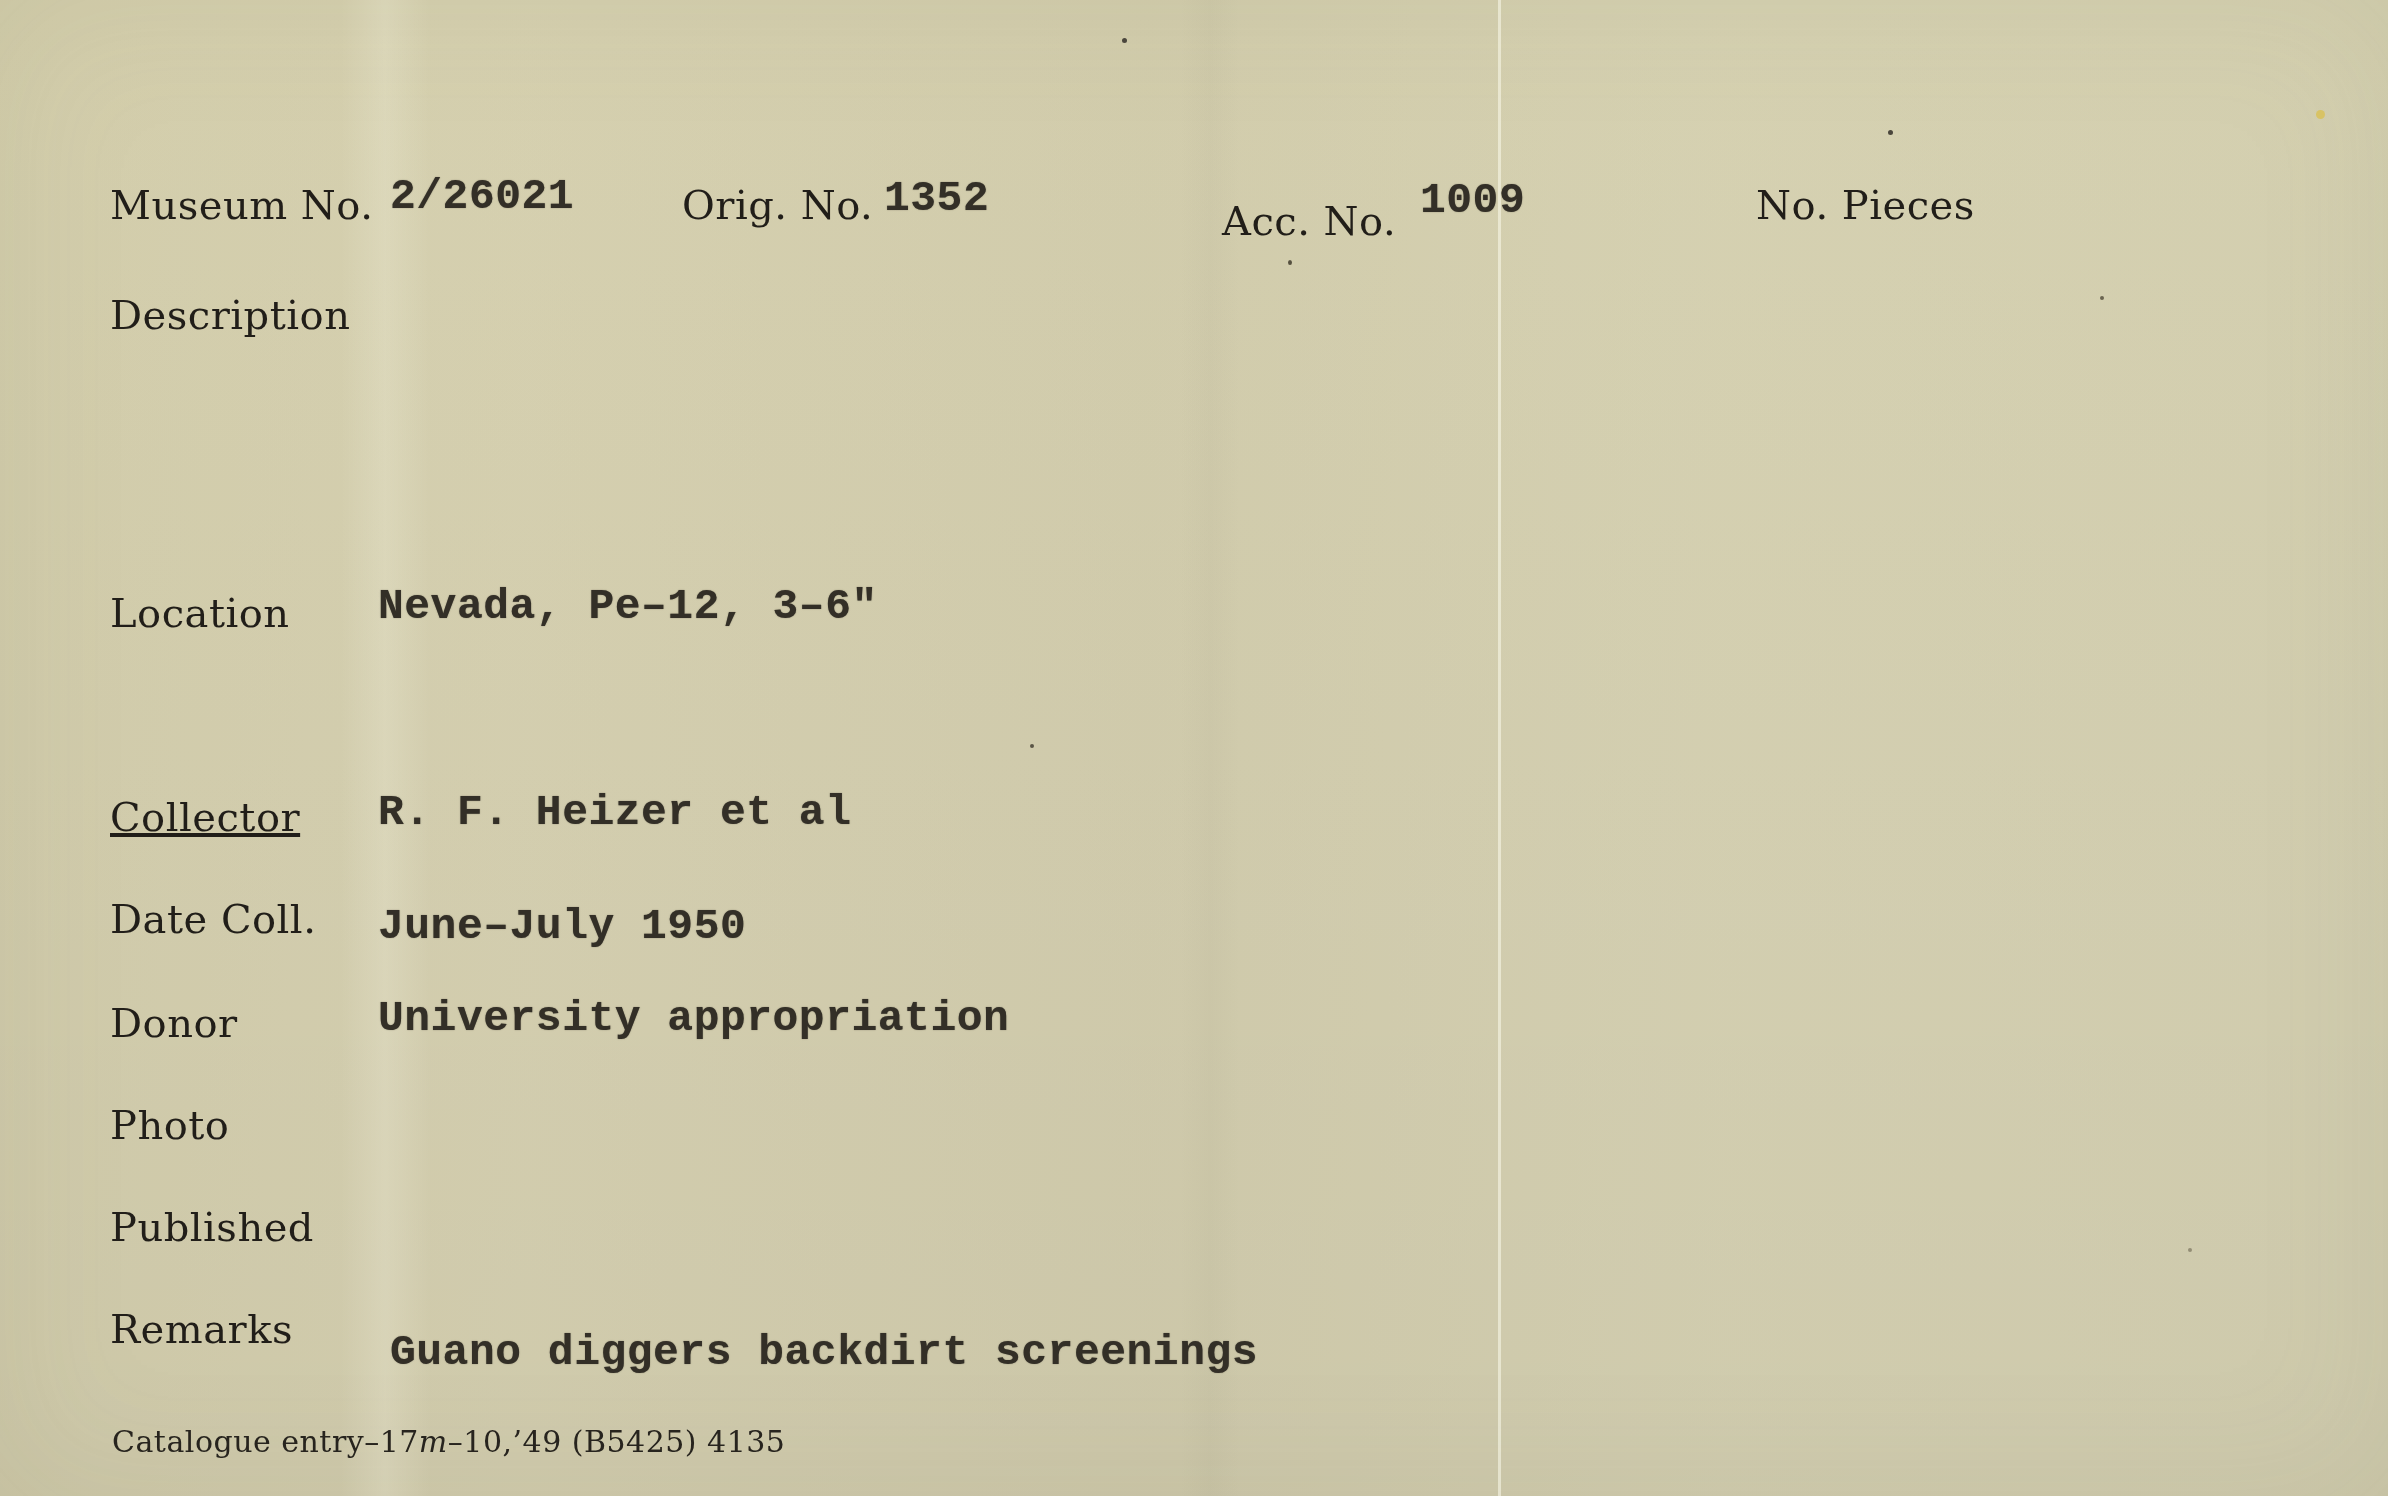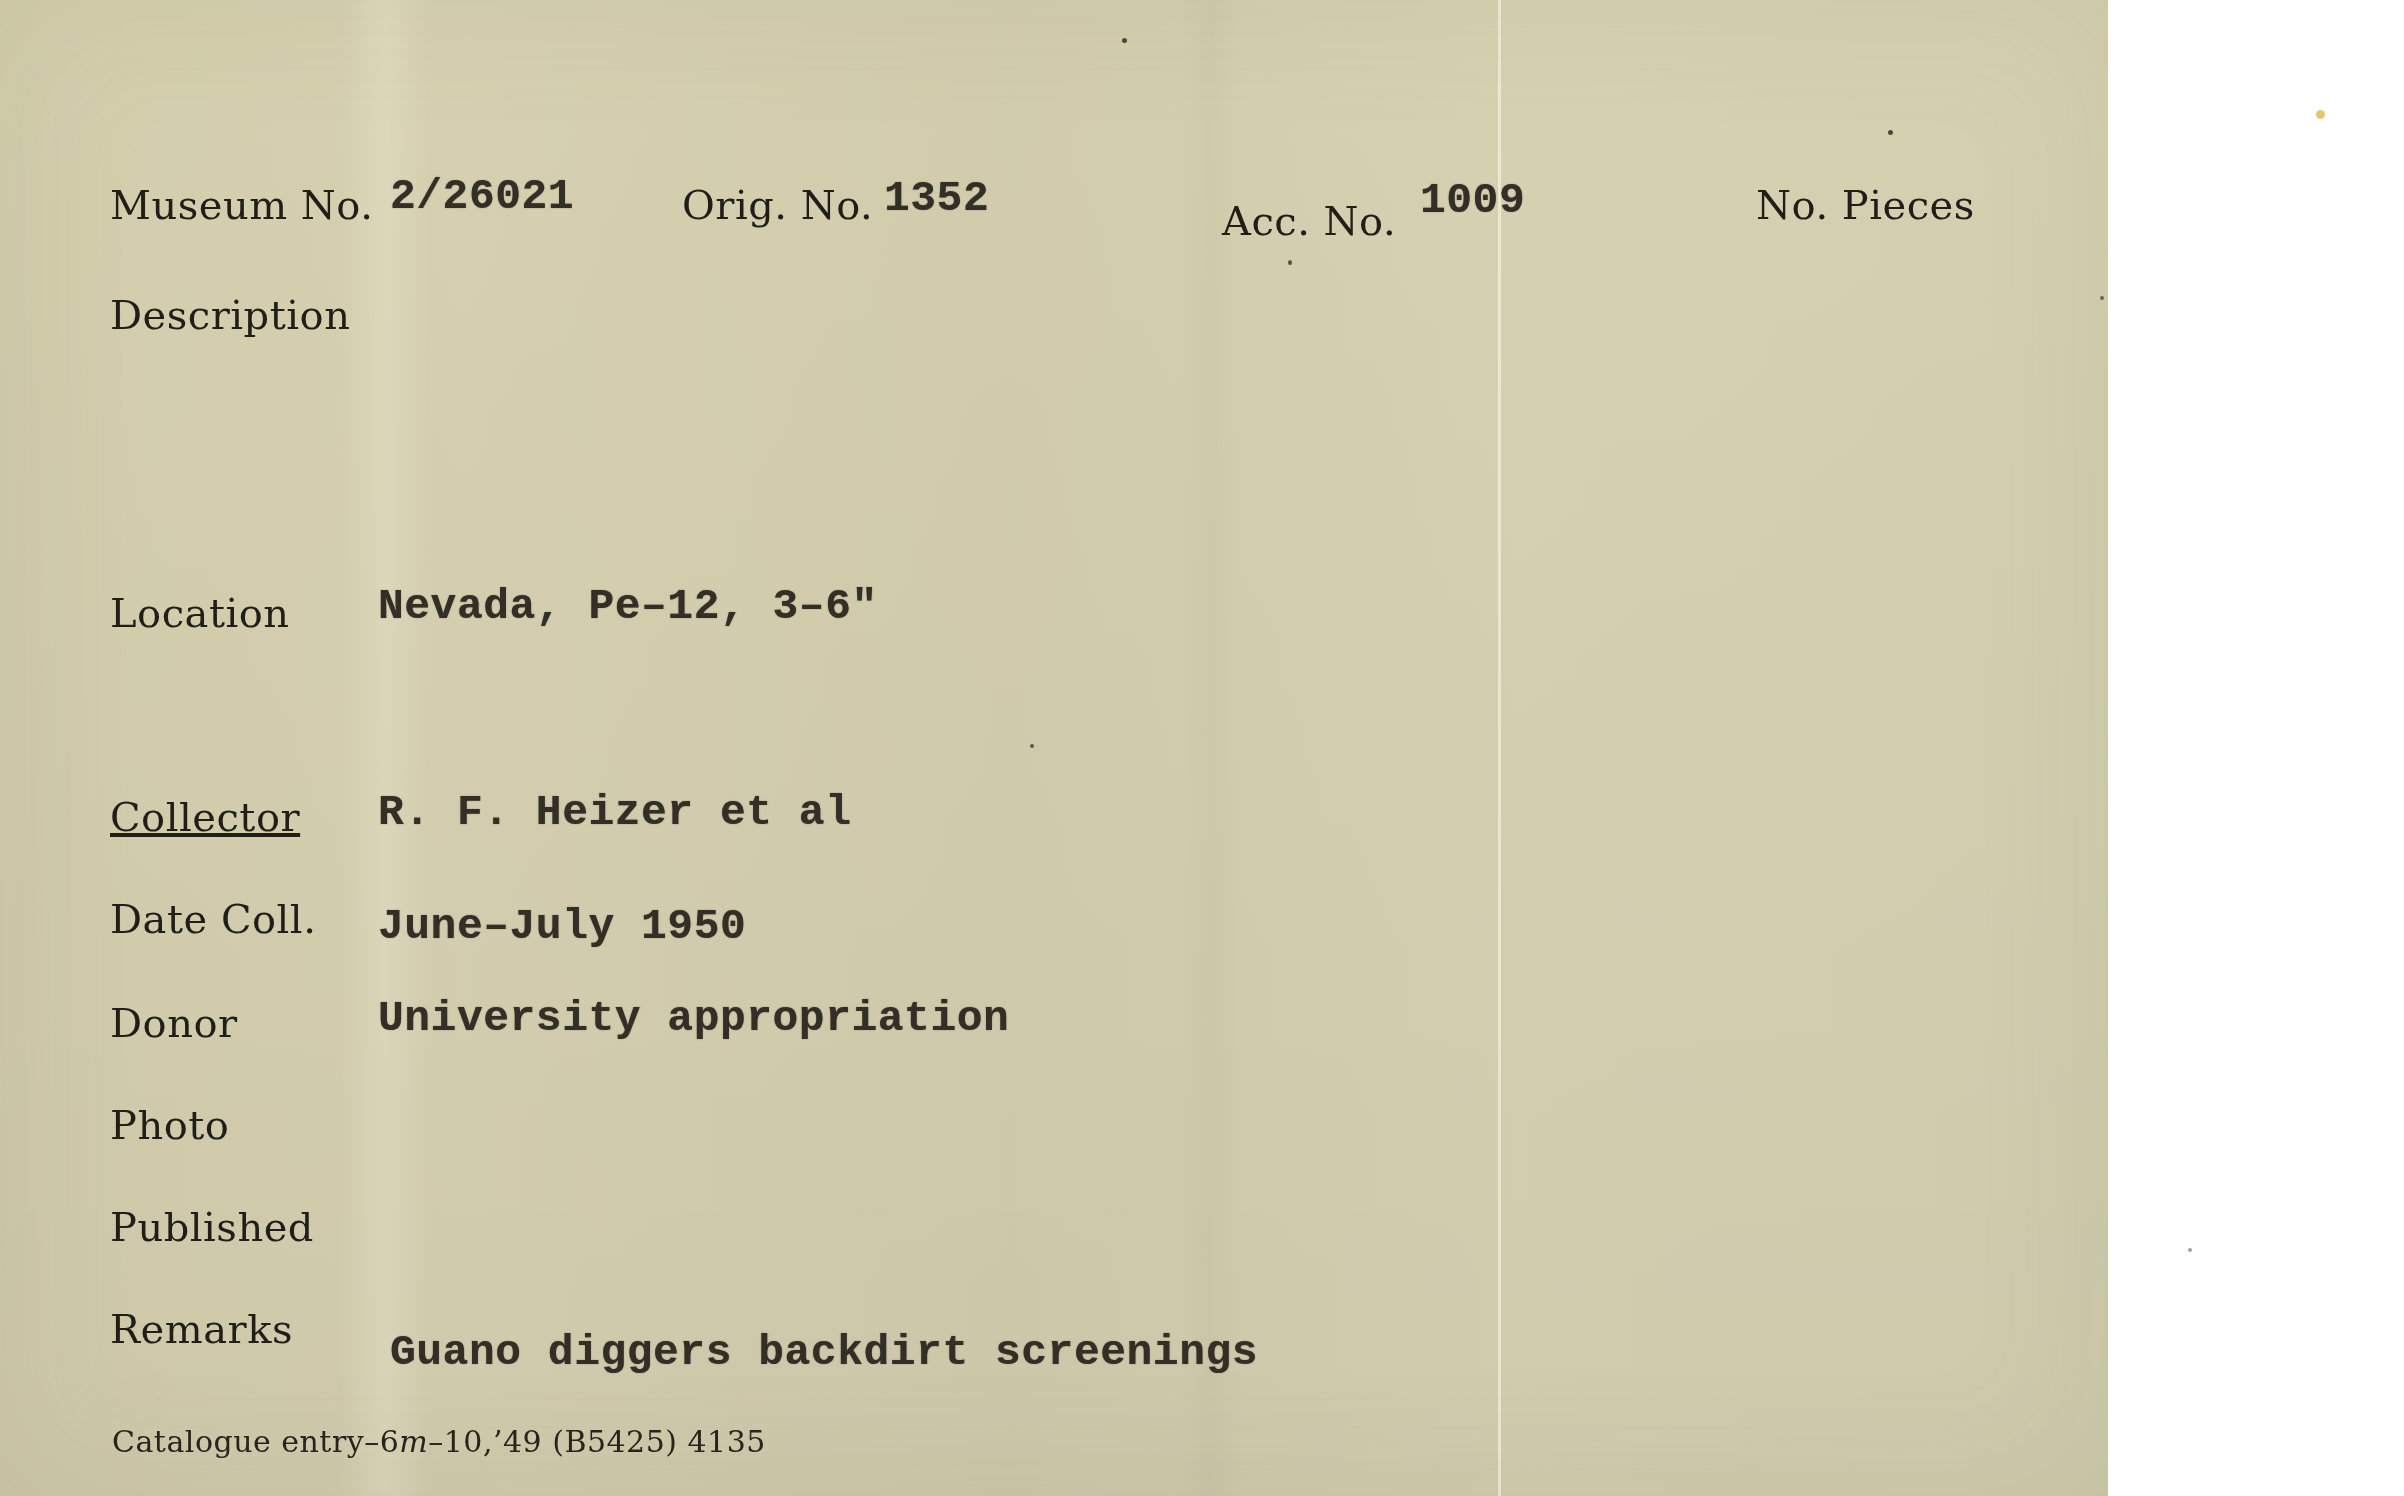--- a/index.html
+++ b/index.html
@@ -3,21 +3,21 @@
 <meta charset="utf-8">
 <style>
   * { margin: 0; padding: 0; box-sizing: border-box; }
   html, body {
     width: 2404px; height: 1496px;
     overflow: hidden;
     font-family: "DejaVu Serif", serif;
   }
   .card {
     position: relative;
-    width: 2108px; height: 1496px;
+    width: 2388px; height: 1496px;
     background-color: #e9e6d4;
     background-image:
       linear-gradient(90deg, #e7e4d0 0%, #eae7d5 22%, #e6e3d1 48%, #eae8d7 72%, #e8e6d5 100%),
       linear-gradient(180deg, rgba(255,255,245,0.25) 0%, rgba(0,0,0,0.015) 60%, rgba(0,0,0,0.03) 100%);
     background-blend-mode: multiply;
     box-shadow: inset 0 0 140px rgba(120,115,90,0.10);
   }
   .streak {
     position: absolute; top: 0; bottom: 0;
     pointer-events: none;
@@ -103,16 +103,16 @@
   <span class="label" style="left:110px;top:1102px;">Photo</span>
   <span class="typed" style="left:378px;top:1096px;"></span>
 
   <span class="label" style="left:110px;top:1204px;">Published</span>
   <span class="typed" style="left:378px;top:1198px;"></span>
 
   <span class="label" style="left:110px;top:1306px;">Remarks</span>
   <span class="typed" style="left:390px;top:1328px;">Guano diggers backdirt screenings</span>
 
   <div class="footer">
-    <span>Catalogue entry–6</span><span class="it">m</span><span>–10,’49 (B5425) 4135</span>
+    <span>Catalogue entry–17</span><span class="it">m</span><span>–10,’49 (B5425) 4135</span>
   </div>
 
 </div>
 
 </body></html>

